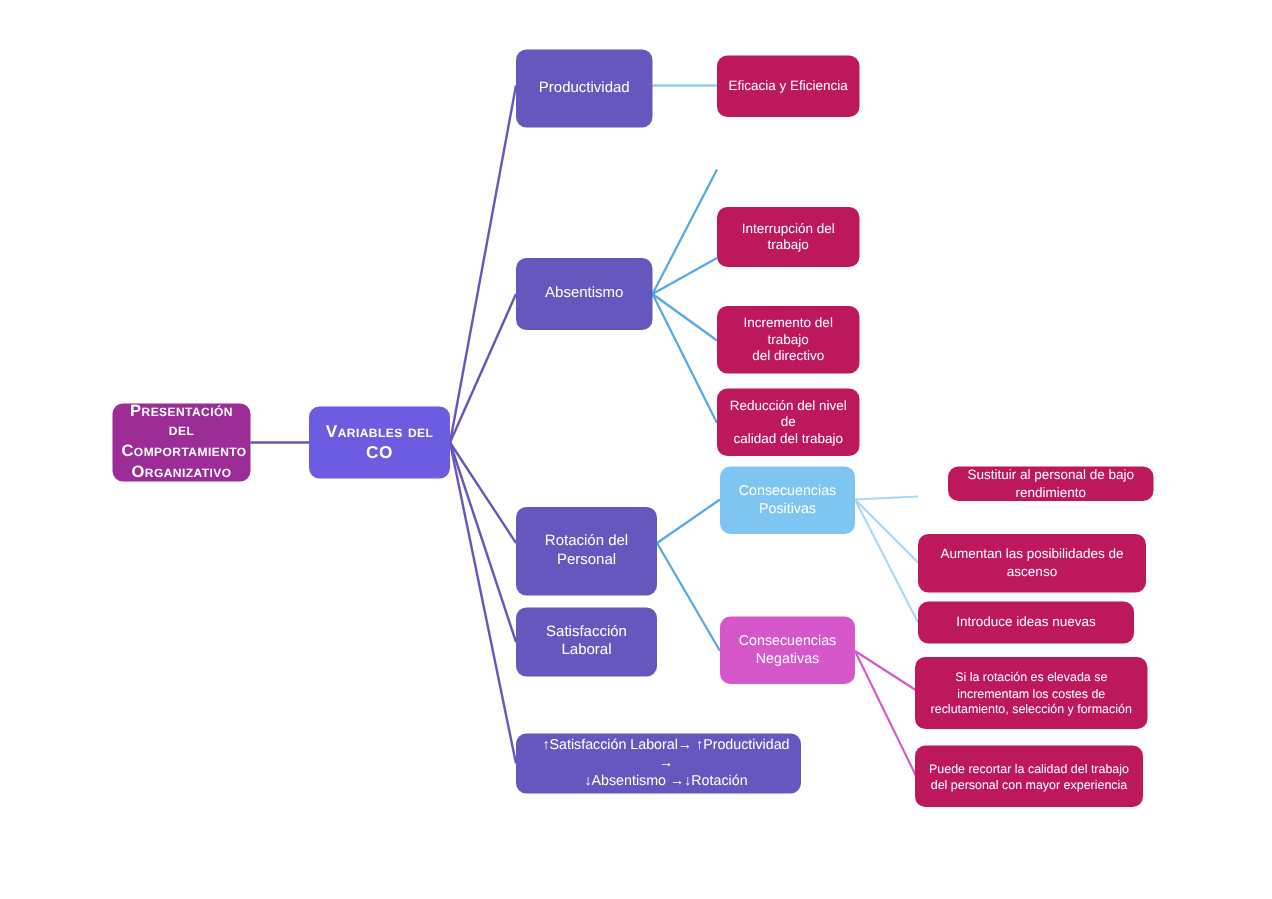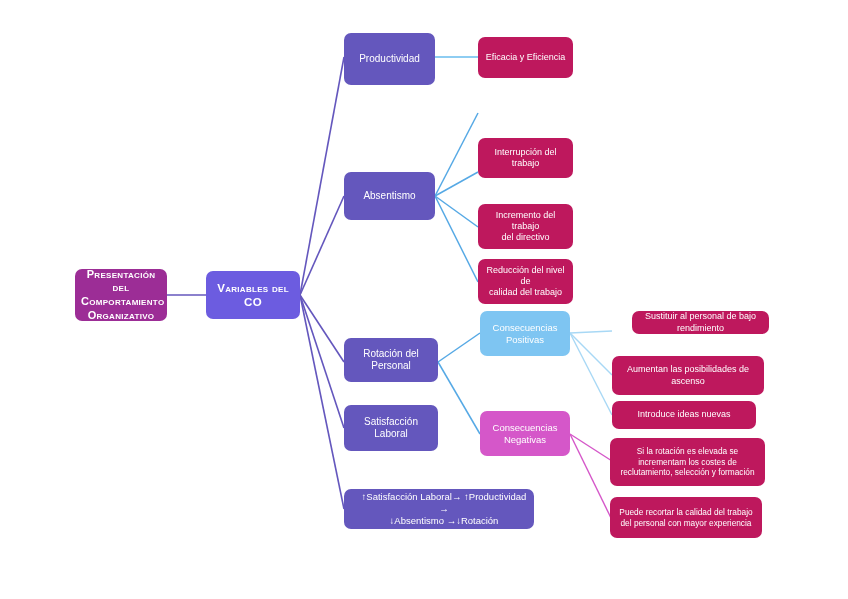--- a/index.html
+++ b/index.html
@@ -100,21 +100,21 @@
   </div>
 
   <div class="node c-branch fs-branch" style="left:344px; top:33px; width:91px; height:52px;">
     <span class="node-text">Productividad</span>
   </div>
 
   <div class="node c-branch fs-branch" style="left:344px; top:172px; width:91px; height:48px;">
     <span class="node-text">Absentismo</span>
   </div>
 
-  <div class="node c-branch fs-branch" style="left:344px; top:338px; width:94px; height:44px;">
+  <div class="node c-branch fs-branch" style="left:344px; top:338px; width:94px; height:59px;">
     <span class="node-text">Rotación del Personal</span>
   </div>
 
   <div class="node c-branch fs-branch" style="left:344px; top:405px; width:94px; height:46px;">
     <span class="node-text">Satisfacción Laboral</span>
   </div>
 
   <div class="node c-summary fs-summary" style="left:344px; top:489px; width:190px; height:40px;">
     <span class="node-text">↑Satisfacción Laboral→ ↑Productividad →
 ↓Absentismo →↓Rotación</span>

